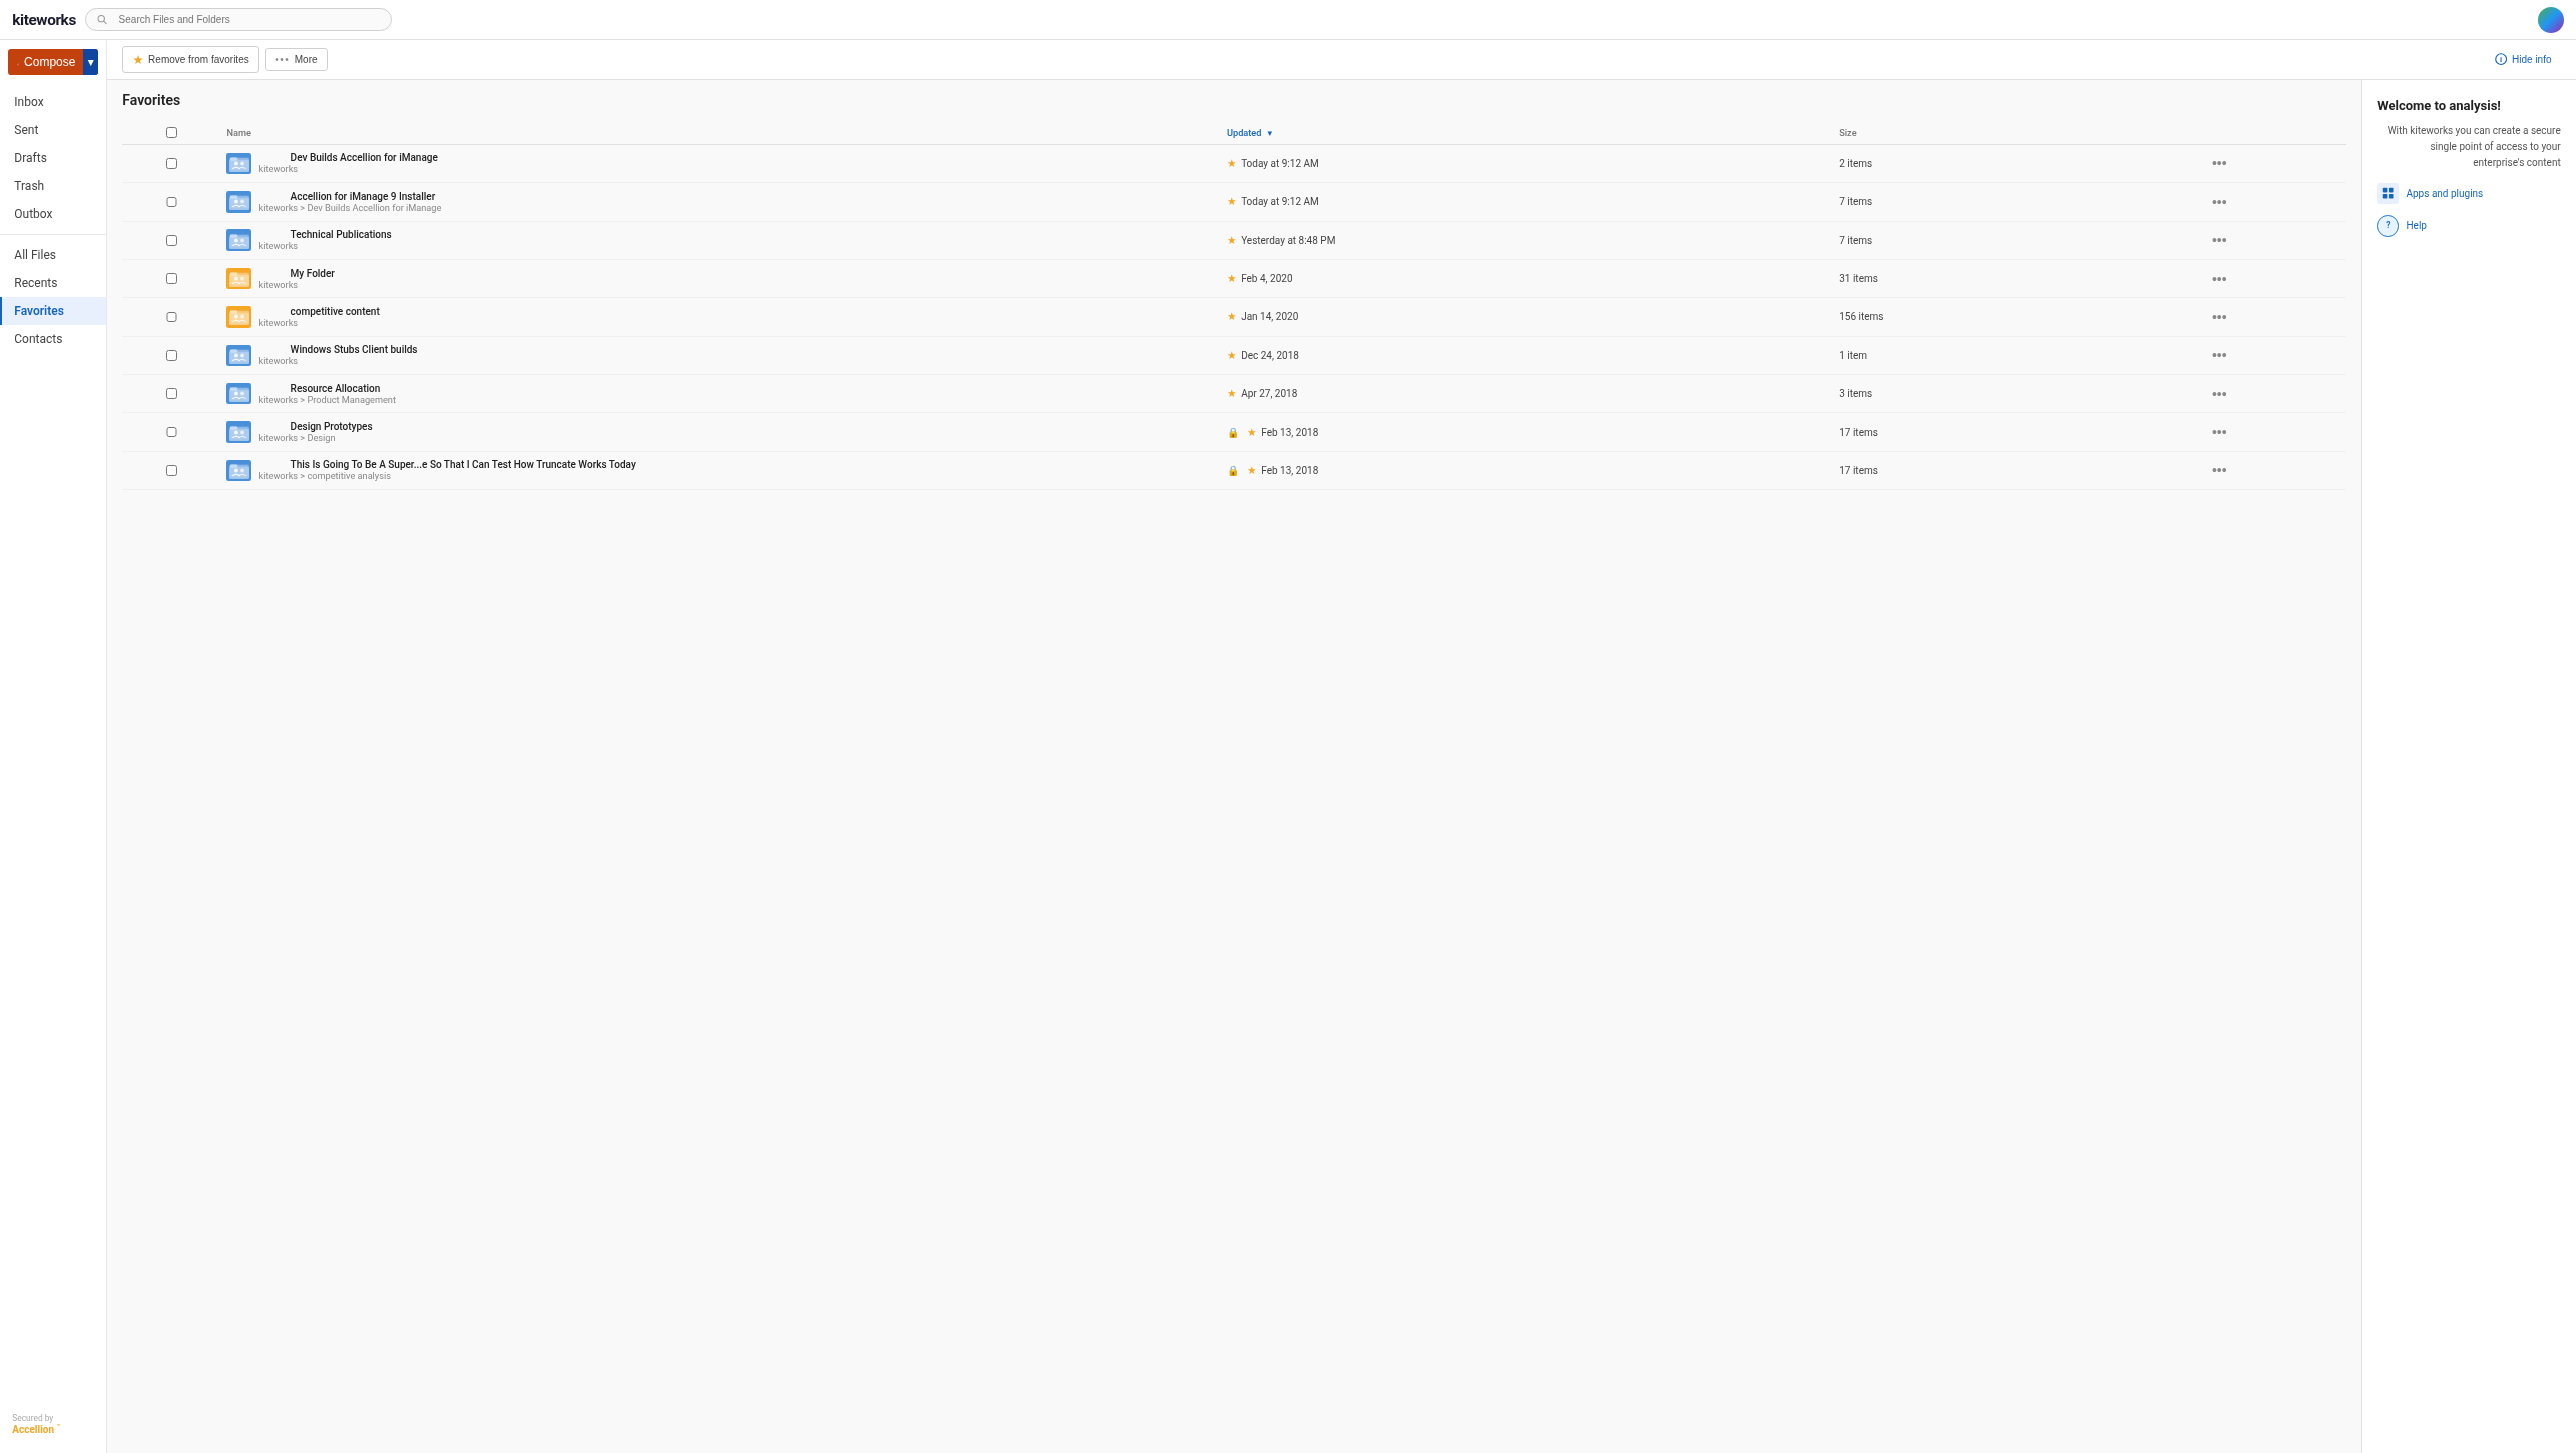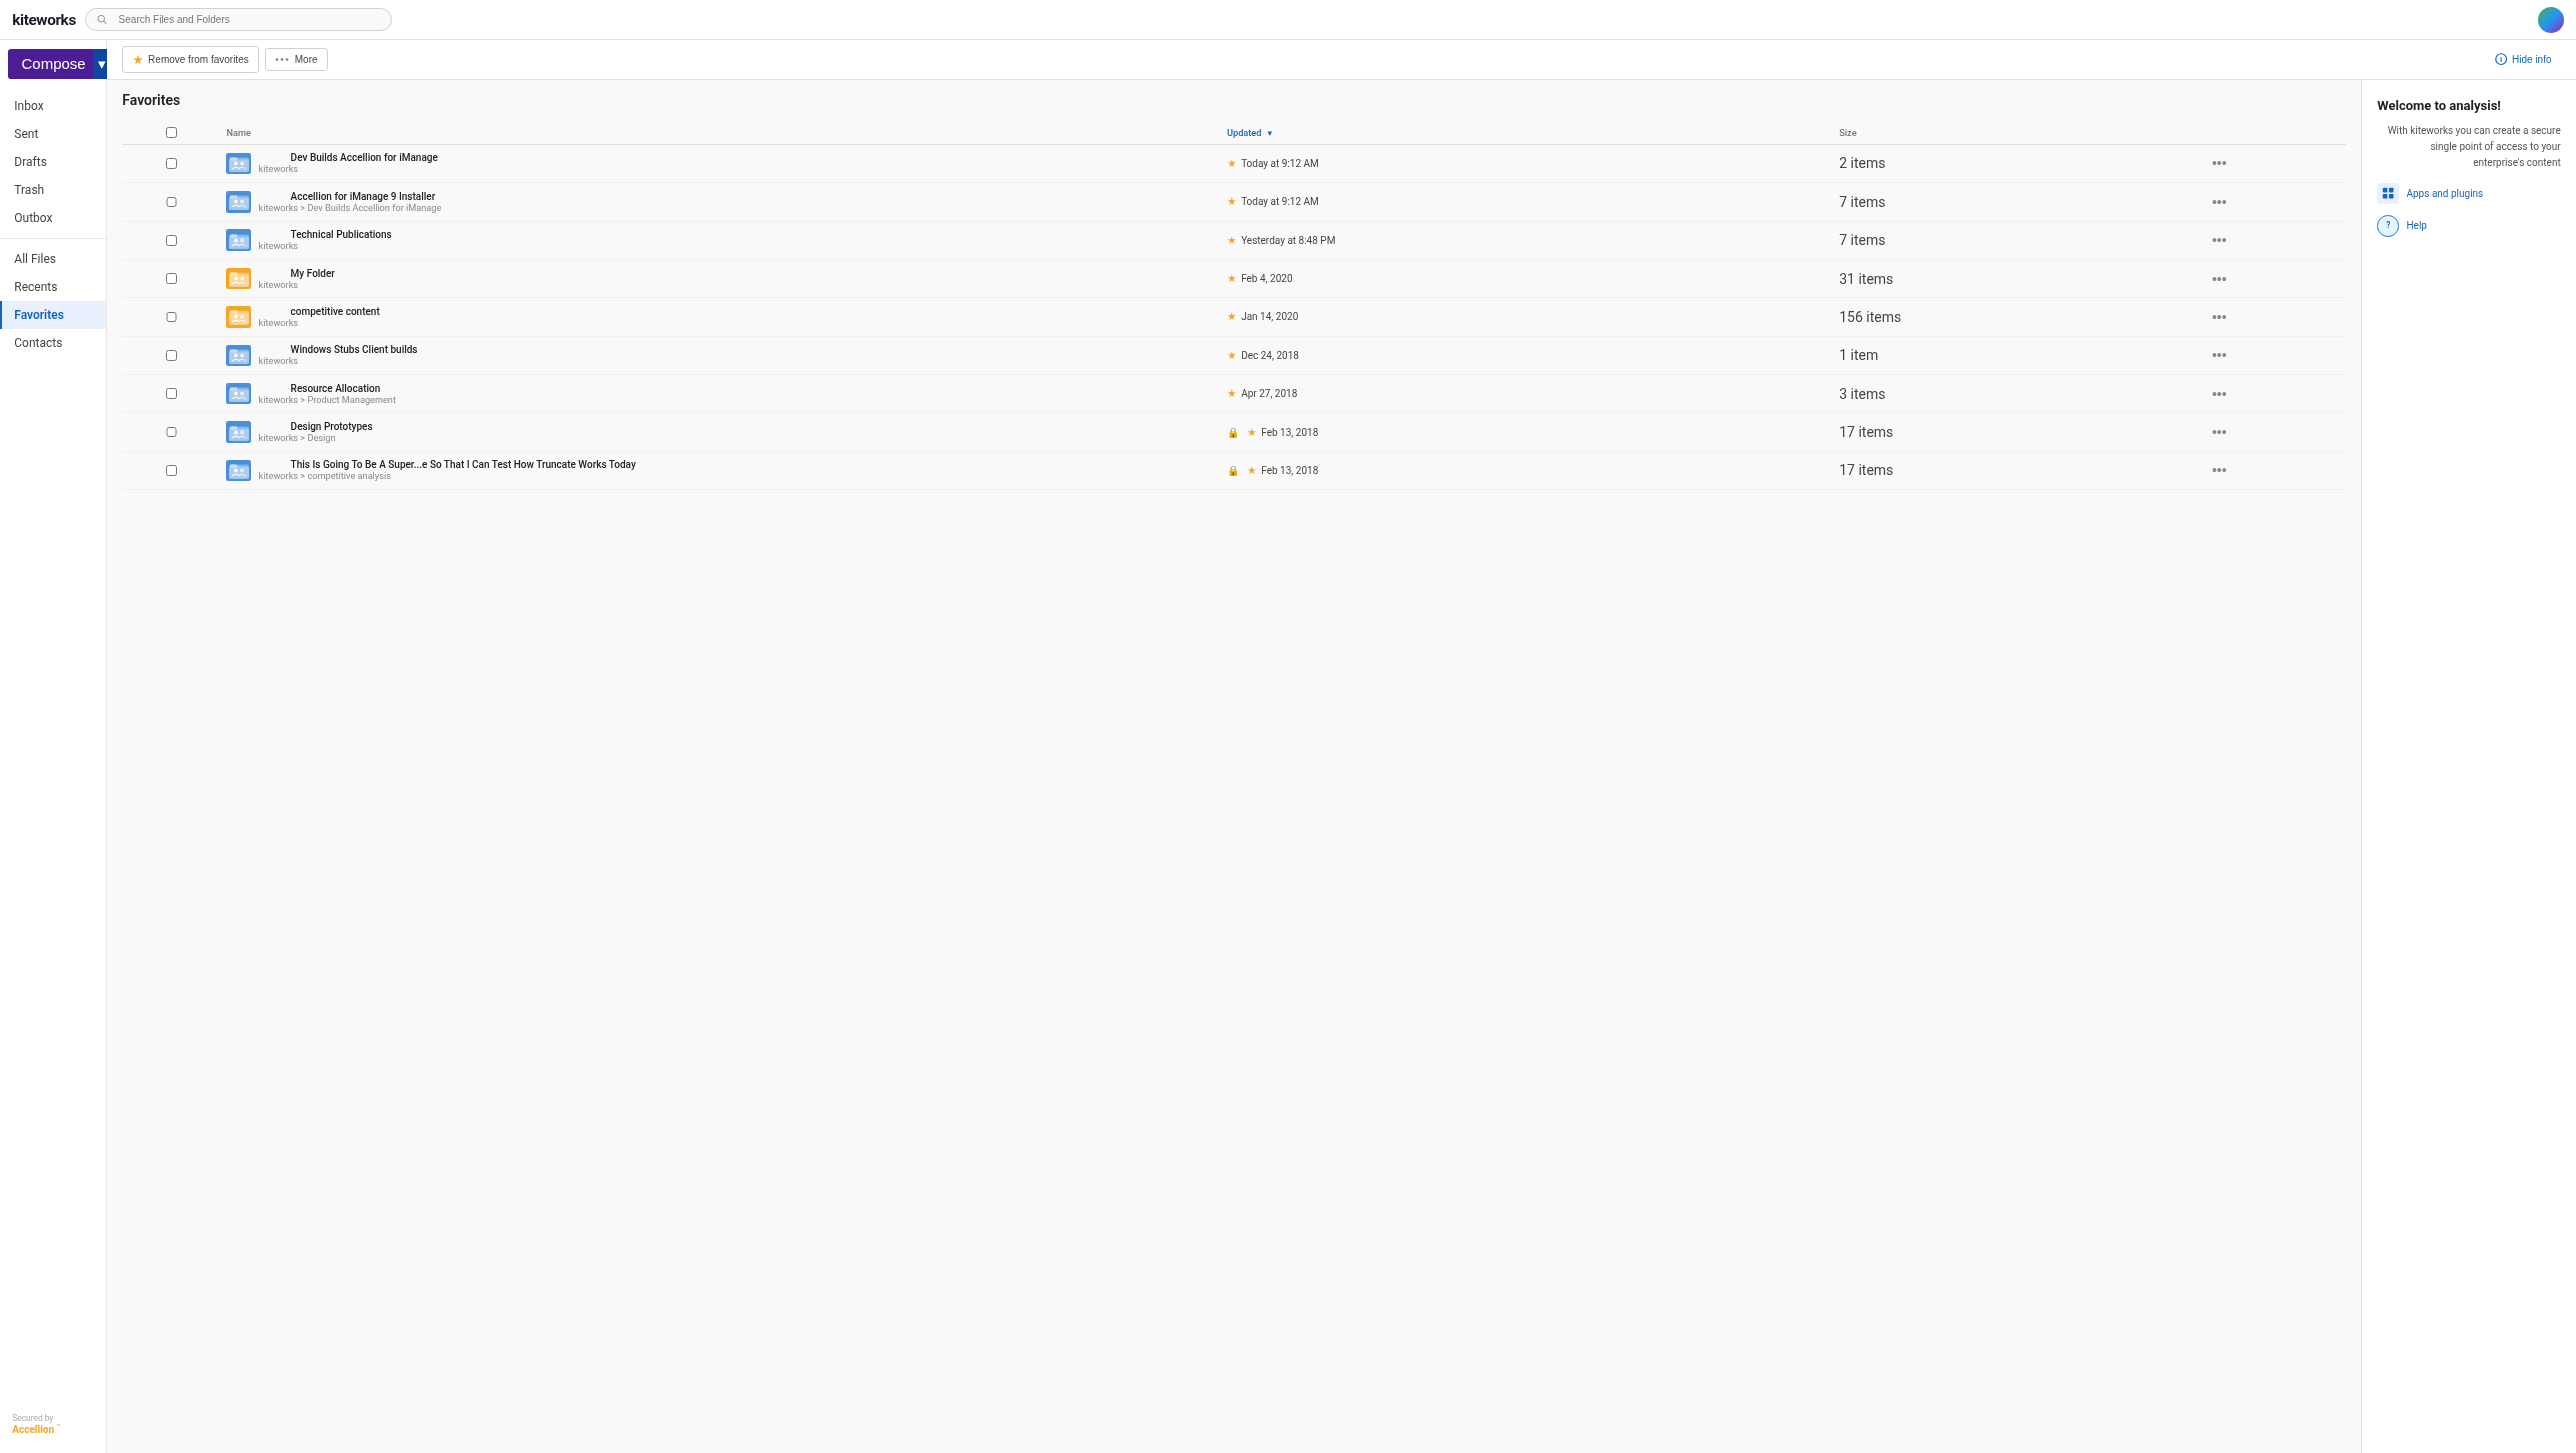--- a/index.html
+++ b/index.html
@@ -11,21 +11,21 @@
     .search-box { display: flex; align-items: center; border: 0.8px solid #d0d0d0; border-radius: 15.3px; padding: 4.6px 10.7px; gap: 12px; flex: 0 0 307px; background: #fafafa; }
     .search-box input { border: none; background: transparent; outline: none; font-size: 10px; width: 100%; color: #555; }
     .topbar-right { margin-left: auto; }
     .avatar-circle { width: 26px; height: 26px; border-radius: 50%; background: linear-gradient(135deg, #4CAF50, #2196F3, #9C27B0); display: flex; align-items: center; justify-content: center; }
 
     
     .main { display: flex; flex: 1; overflow: hidden; }
 
     
     .sidebar { width: 107px; background: #fff; border-right: 0.8px solid #e8e8e8; display: flex; flex-direction: column; padding: 9.2px 0; flex-shrink: 0; }
-    .compose-btn { margin: 0 7.7px 12.3px 7.7px; background: #4c1d95; color: #fff; border: none; border-radius: 3.1px; padding: 6.1px 9.2px; font-size: 15px; cursor: pointer; display: flex; align-items: flex-start; gap: 4.6px; font-weight: 500; }
+    .compose-btn { margin: 0 7.7px 12.3px 7.7px; background: #c2410c; color: #fff; border: none; border-radius: 3.1px; padding: 6.1px 9.2px; font-size: 12px; cursor: pointer; display: flex; align-items: flex-end; gap: 4.6px; font-weight: 500; }
     .compose-btn .caret { background: #0d47a1; border-radius: 0 3.1px 3.1px 0; padding: 6.1px 4.6px; margin: -6.1px -9.2px -6.1px 3.1px; }
     .sidebar-nav { display: flex; flex-direction: column; }
     .sidebar-item { padding: 7px 12.3px; font-size: 12px; color: #444; cursor: pointer; border-left: 2.3px solid transparent; }
     .sidebar-item.active { color: #1565C0; font-weight: 600; border-left: 2.3px solid #1565C0; background: #e8f0fe; }
     .sidebar-divider { height: 0.8px; background: #e8e8e8; margin: 6.1px 0; }
     .sidebar-footer { margin-top: auto; padding: 9.2px 12.3px; font-size: 8.4px; color: #888; }
     .secured-text { font-size: 8.4px; color: #aaa; }
     .accellion-logo { font-size: 10px; font-weight: 700; color: #f5a623; }
 
     
@@ -55,21 +55,21 @@
     .col-actions { width: 31px; }
     .checkbox-cell { display: flex; align-items: center; justify-content: center; }
     input[type="checkbox"] { width: 10.7px; height: 10.7px; cursor: pointer; }
     .file-row-name { display: flex; align-items: center; gap: 7.7px; }
     .folder-icon { width: 24.5px; height: 21.5px; border-radius: 2.3px; flex-shrink: 0; display: flex; align-items: center; justify-content: center; }
     .folder-icon svg { width: 20px; height: 17px; }
     .file-name-text { font-size: 10px; color: #222; font-weight: 500; display: block; padding-left: 32px; }
     .file-path { font-size: 9.2px; color: #888; display: block; }
     .updated-cell { display: flex; align-items: center; gap: 4.6px; font-size: 10px; color: #444; }
     .star-small { color: #f5a623; font-size: 10.7px; }
-    .size-cell { font-size: 14px; color: #444; }
+    .size-cell { font-size: 10px; color: #444; }
     .actions-btn { background: none; border: none; cursor: pointer; color: #888; font-size: 14px; padding: 1.5px 4.6px; border-radius: 2.3px; }
     .sort-arrow { font-size: 7.7px; margin-left: 2.3px; }
 
     
     .info-panel { width: 215px; background: #fff; border-left: 0.8px solid #e0e0e0; padding: 18.4px 15.3px; flex-shrink: 0; }
     .info-panel h2 { font-size: 13px; font-weight: 700; color: #222; margin-bottom: 9.2px; }
     .info-panel p { font-size: 10px; color: #555; line-height: 1.6; margin-bottom: 12.3px; text-align: right; }
     .info-link { display: flex; align-items: center; gap: 7.7px; margin-bottom: 10.7px; color: #1565C0; font-size: 10px; cursor: pointer; text-decoration: none; }
     .info-link-icon { width: 21.5px; height: 21.5px; border-radius: 3.1px; display: flex; align-items: center; justify-content: center; flex-shrink: 0; }
     .icon-apps { background: #e8f0fe; color: #1565C0; }

